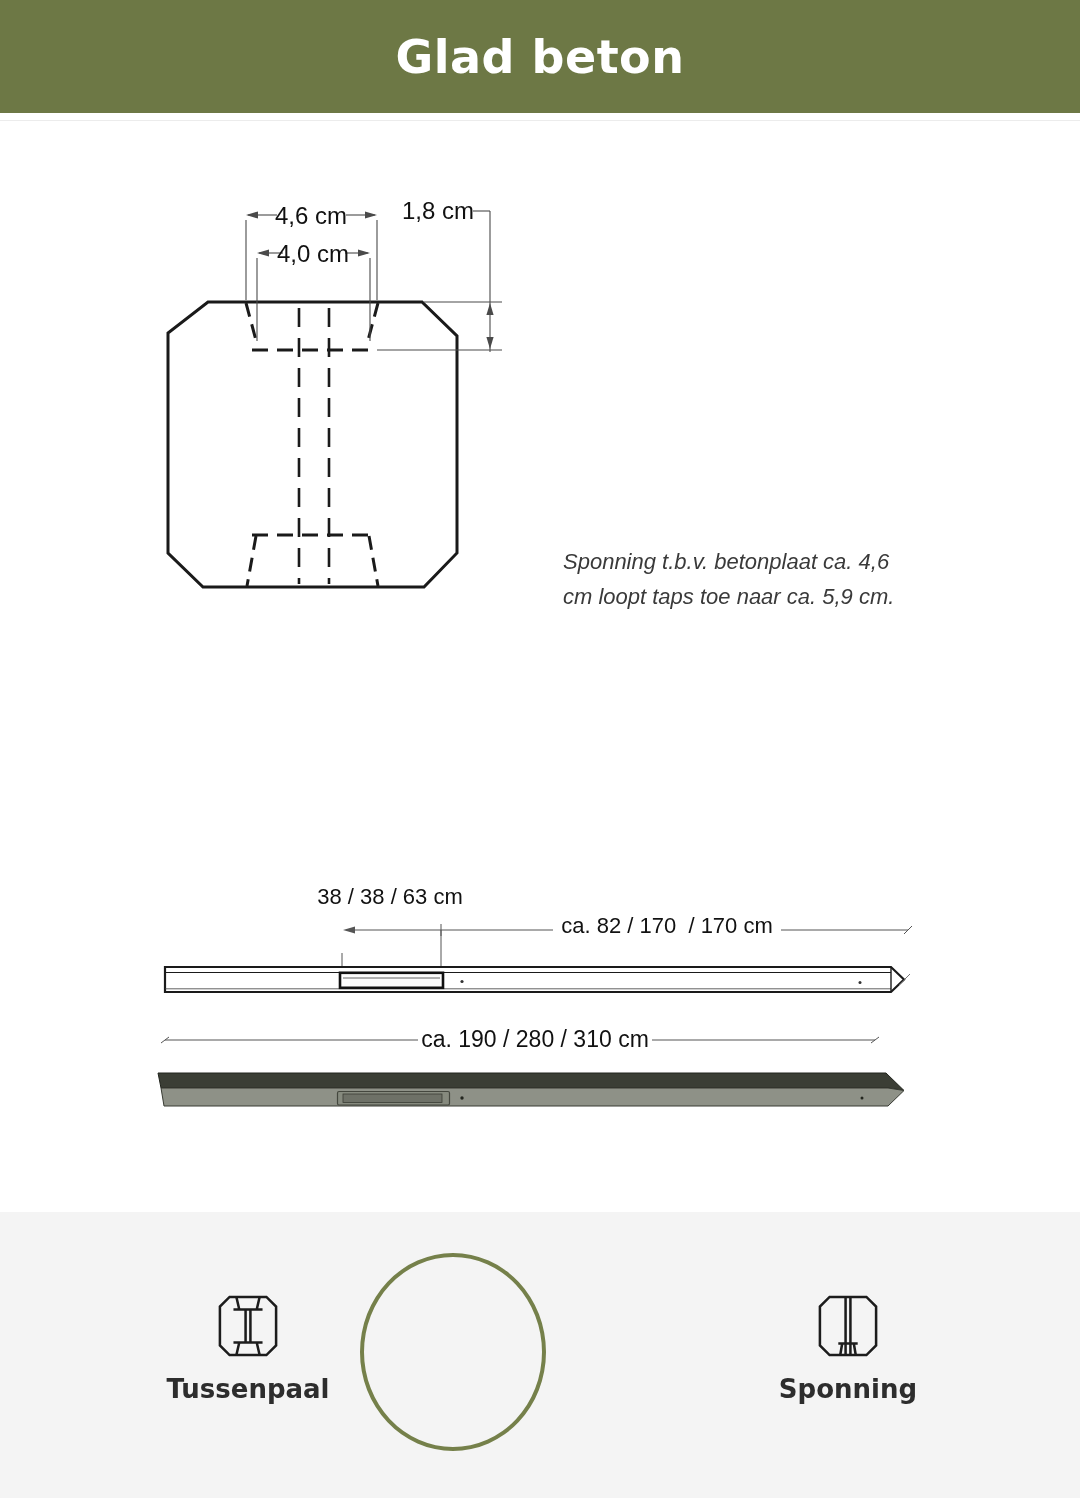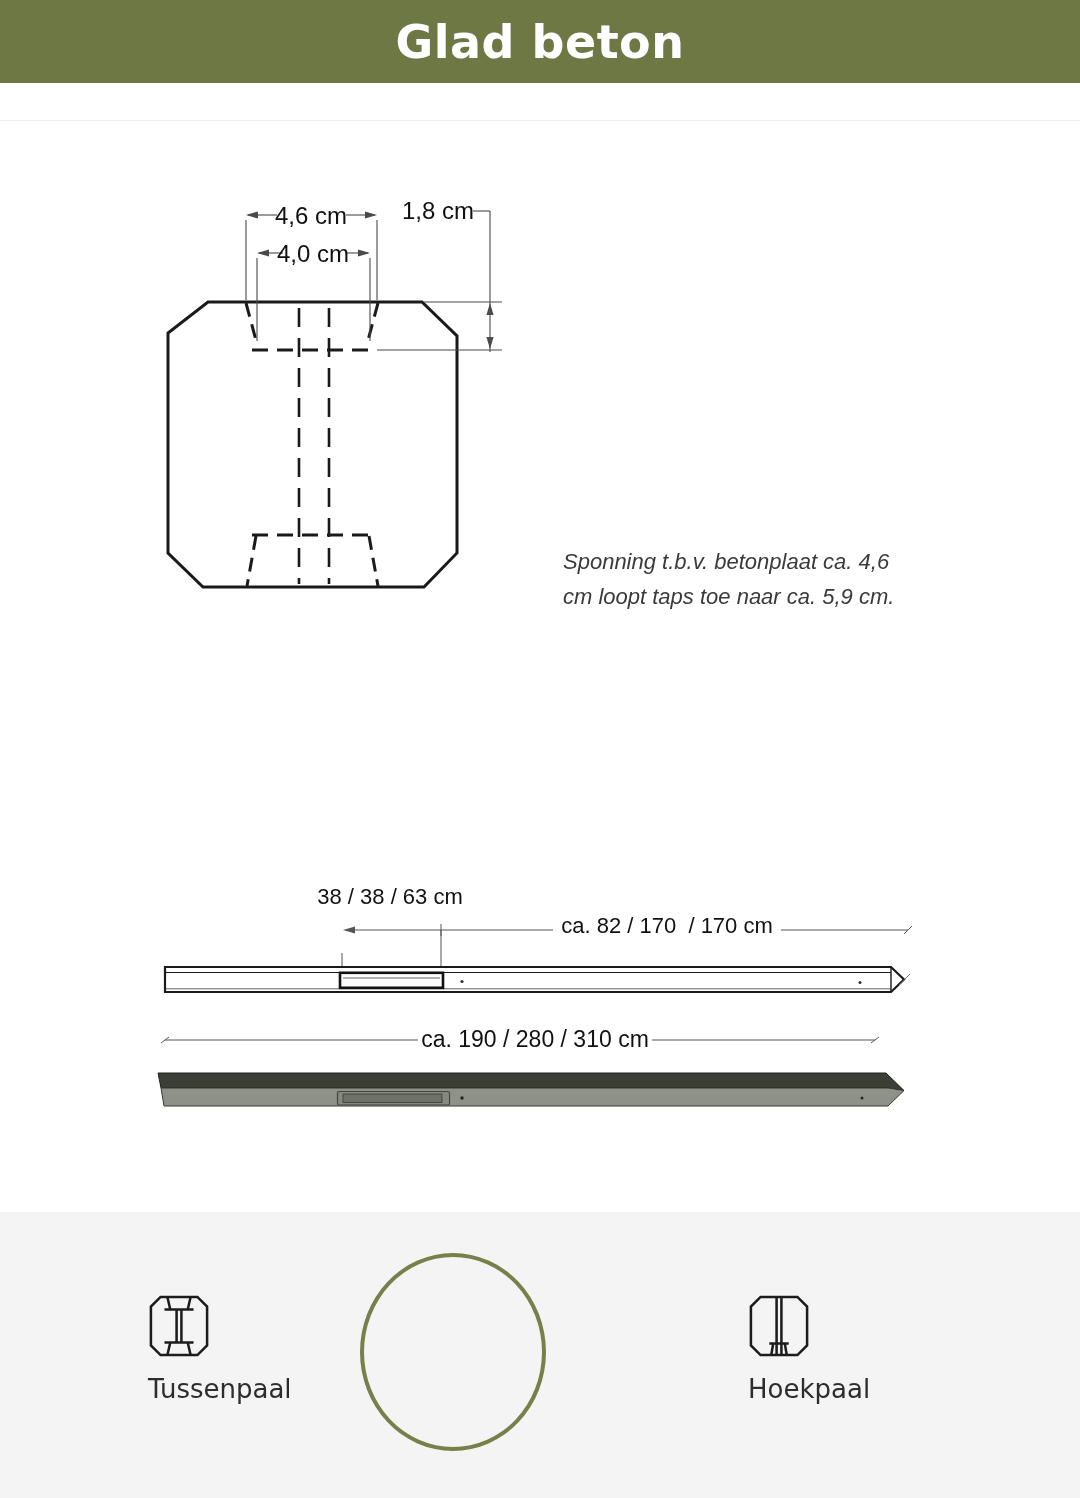--- a/index.html
+++ b/index.html
@@ -4,21 +4,21 @@
 <style>
   * { margin:0; padding:0; box-sizing:border-box; }
   html,body { background:#fff; }
   .page {
     position:relative; width:1080px; height:1498px;
     background:#ffffff; overflow:hidden;
     font-family:"Liberation Sans", sans-serif;
   }
   
   .header {
-    position:absolute; left:0; top:0; width:1080px; height:83px;
+    position:absolute; left:0; top:0; width:1080px; height:113px;
     background:#6d7845; display:flex; align-items:center; justify-content:center;
   }
   .header h1 {
     color:#ffffff; font-family:"DejaVu Sans", sans-serif;
     font-size:46px; font-weight:bold; letter-spacing:0.5px;
   }
   .header-rule{
     position:absolute; left:0; top:120px; width:1080px; height:1px; background:#ececec;
   }
   
@@ -31,22 +31,23 @@
   svg text {
     font-family:"Liberation Sans", sans-serif; fill:#111111; white-space:pre;
   }
   
   .type-section {
     position:absolute; left:0; top:1212px; width:1080px; height:286px;
     background:#f4f4f4;
   }
   .type-item {
     position:absolute; top:0; width:200px; height:286px;
-    display:flex; flex-direction:column; 
+    display:flex; flex-direction:column; align-items:center;
     cursor:pointer;
+    font-weight:bold;
   }
   .type-item .icon-box { margin-top:82px; height:64px; }
   .type-item .type-label {
     margin-top:16px; font-family:"DejaVu Sans", sans-serif;
     font-size:26px; color:#2d2d2d;
   }
   .selection-ellipse {
     position:absolute; left:360px; top:41px; width:186px; height:198px;
     border:4px solid #75804a; border-radius:50%;
   }
@@ -186,17 +187,17 @@
 
 
     <div class="type-item" style="left:748px;">
       <svg class="icon-box" width="62" height="64" viewBox="0 0 64 66">
         <g class="paal-icon">
           <path d="M 13,3 H 51 L 61,13 V 53 L 51,63 H 13 L 3,53 V 13 Z"></path>
           <path d="M29.5,3 V63 M34.5,3 V63"></path>
           <path d="M22,51 H42 M24,63 L26,51 M40,63 L38,51"></path>
         </g>
       </svg>
-      <div class="type-label">Hoekpaal</div>
+      <div class="type-label">Sponning</div>
     </div>
 
   </div>
 </div>
 
 </body></html>

